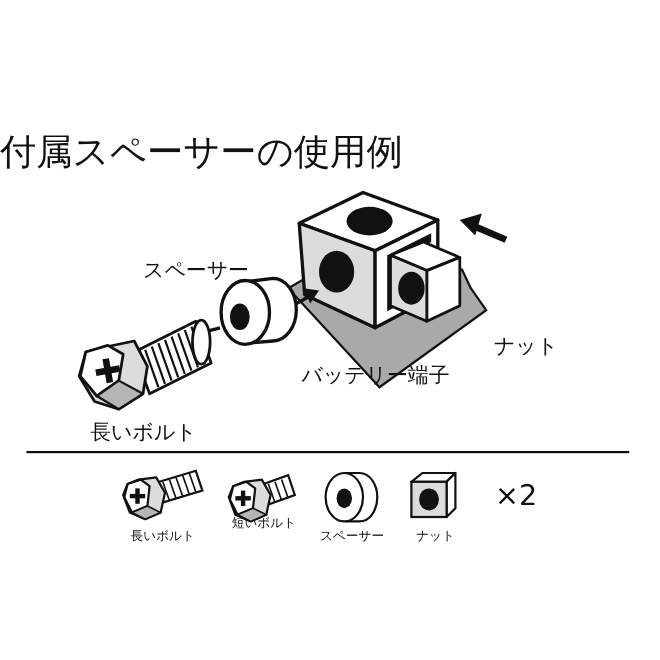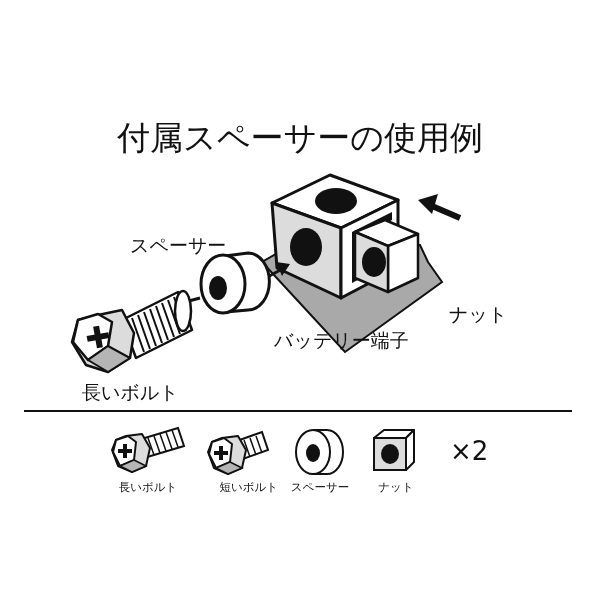--- a/index.html
+++ b/index.html
@@ -1,19 +1,19 @@
 <!DOCTYPE html>
 <html><head>
   <meta charset="utf-8">
   <style>
     html, body { margin: 0; padding: 0; background: #ffffff; }
     body { width: 600px; height: 600px; position: relative; overflow: hidden;
            font-family: "DejaVu Sans", sans-serif; color: #111; }
     .abs { position: absolute; }
-    .title { left: 0; width: 600px; top: 116px; text-align: center;
+    .title { left: 0; width: 600px; top: 116px; text-align: left;
              font-size: 33px; font-weight: normal; letter-spacing: 0px; color: #111; }
     .label { font-size: 19px; color: #111; white-space: nowrap; }
     .small-label { font-size: 11.5px; color: #111; white-space: nowrap; text-align: center; }
     .divider { left: 24px; top: 410px; width: 548px; height: 0; border-top: 2px solid #111; }
     .mult { font-size: 26px; color: #111; }
     svg { position: absolute; left: 0; top: 0; overflow: visible; }
   </style>
 </head>
 <body>
 
@@ -133,17 +133,17 @@
 
   <g transform="translate(372,430)">
     <polygon points="2,8 12,0 42,0 34,8" fill="#ffffff" stroke="#111" stroke-width="2" stroke-linejoin="round"></polygon>
     <polygon points="34,8 42,0 42,32 34,40" fill="#ffffff" stroke="#111" stroke-width="2" stroke-linejoin="round"></polygon>
     <rect x="2" y="8" width="32" height="32" fill="#dcdcdc" stroke="#111" stroke-width="2"></rect>
     <ellipse cx="18" cy="24" rx="9" ry="10" fill="#111"></ellipse>
   </g>
 </svg>
 
 <div class="abs small-label" style="left:110px; top:480px; width:76px;">長いボルト</div>
-<div class="abs small-label" style="left:202px; top:480px; width:76px;text-align:right;">短いボルト</div>
+<div class="abs small-label" style="left:202px; top:468px; width:76px;">短いボルト</div>
 <div class="abs small-label" style="left:282px; top:480px; width:76px;">スペーサー</div>
 <div class="abs small-label" style="left:358px; top:480px; width:76px;">ナット</div>
 
 <div class="abs mult" style="left:450px; top:436px;">×2</div>
 
 </body></html>

